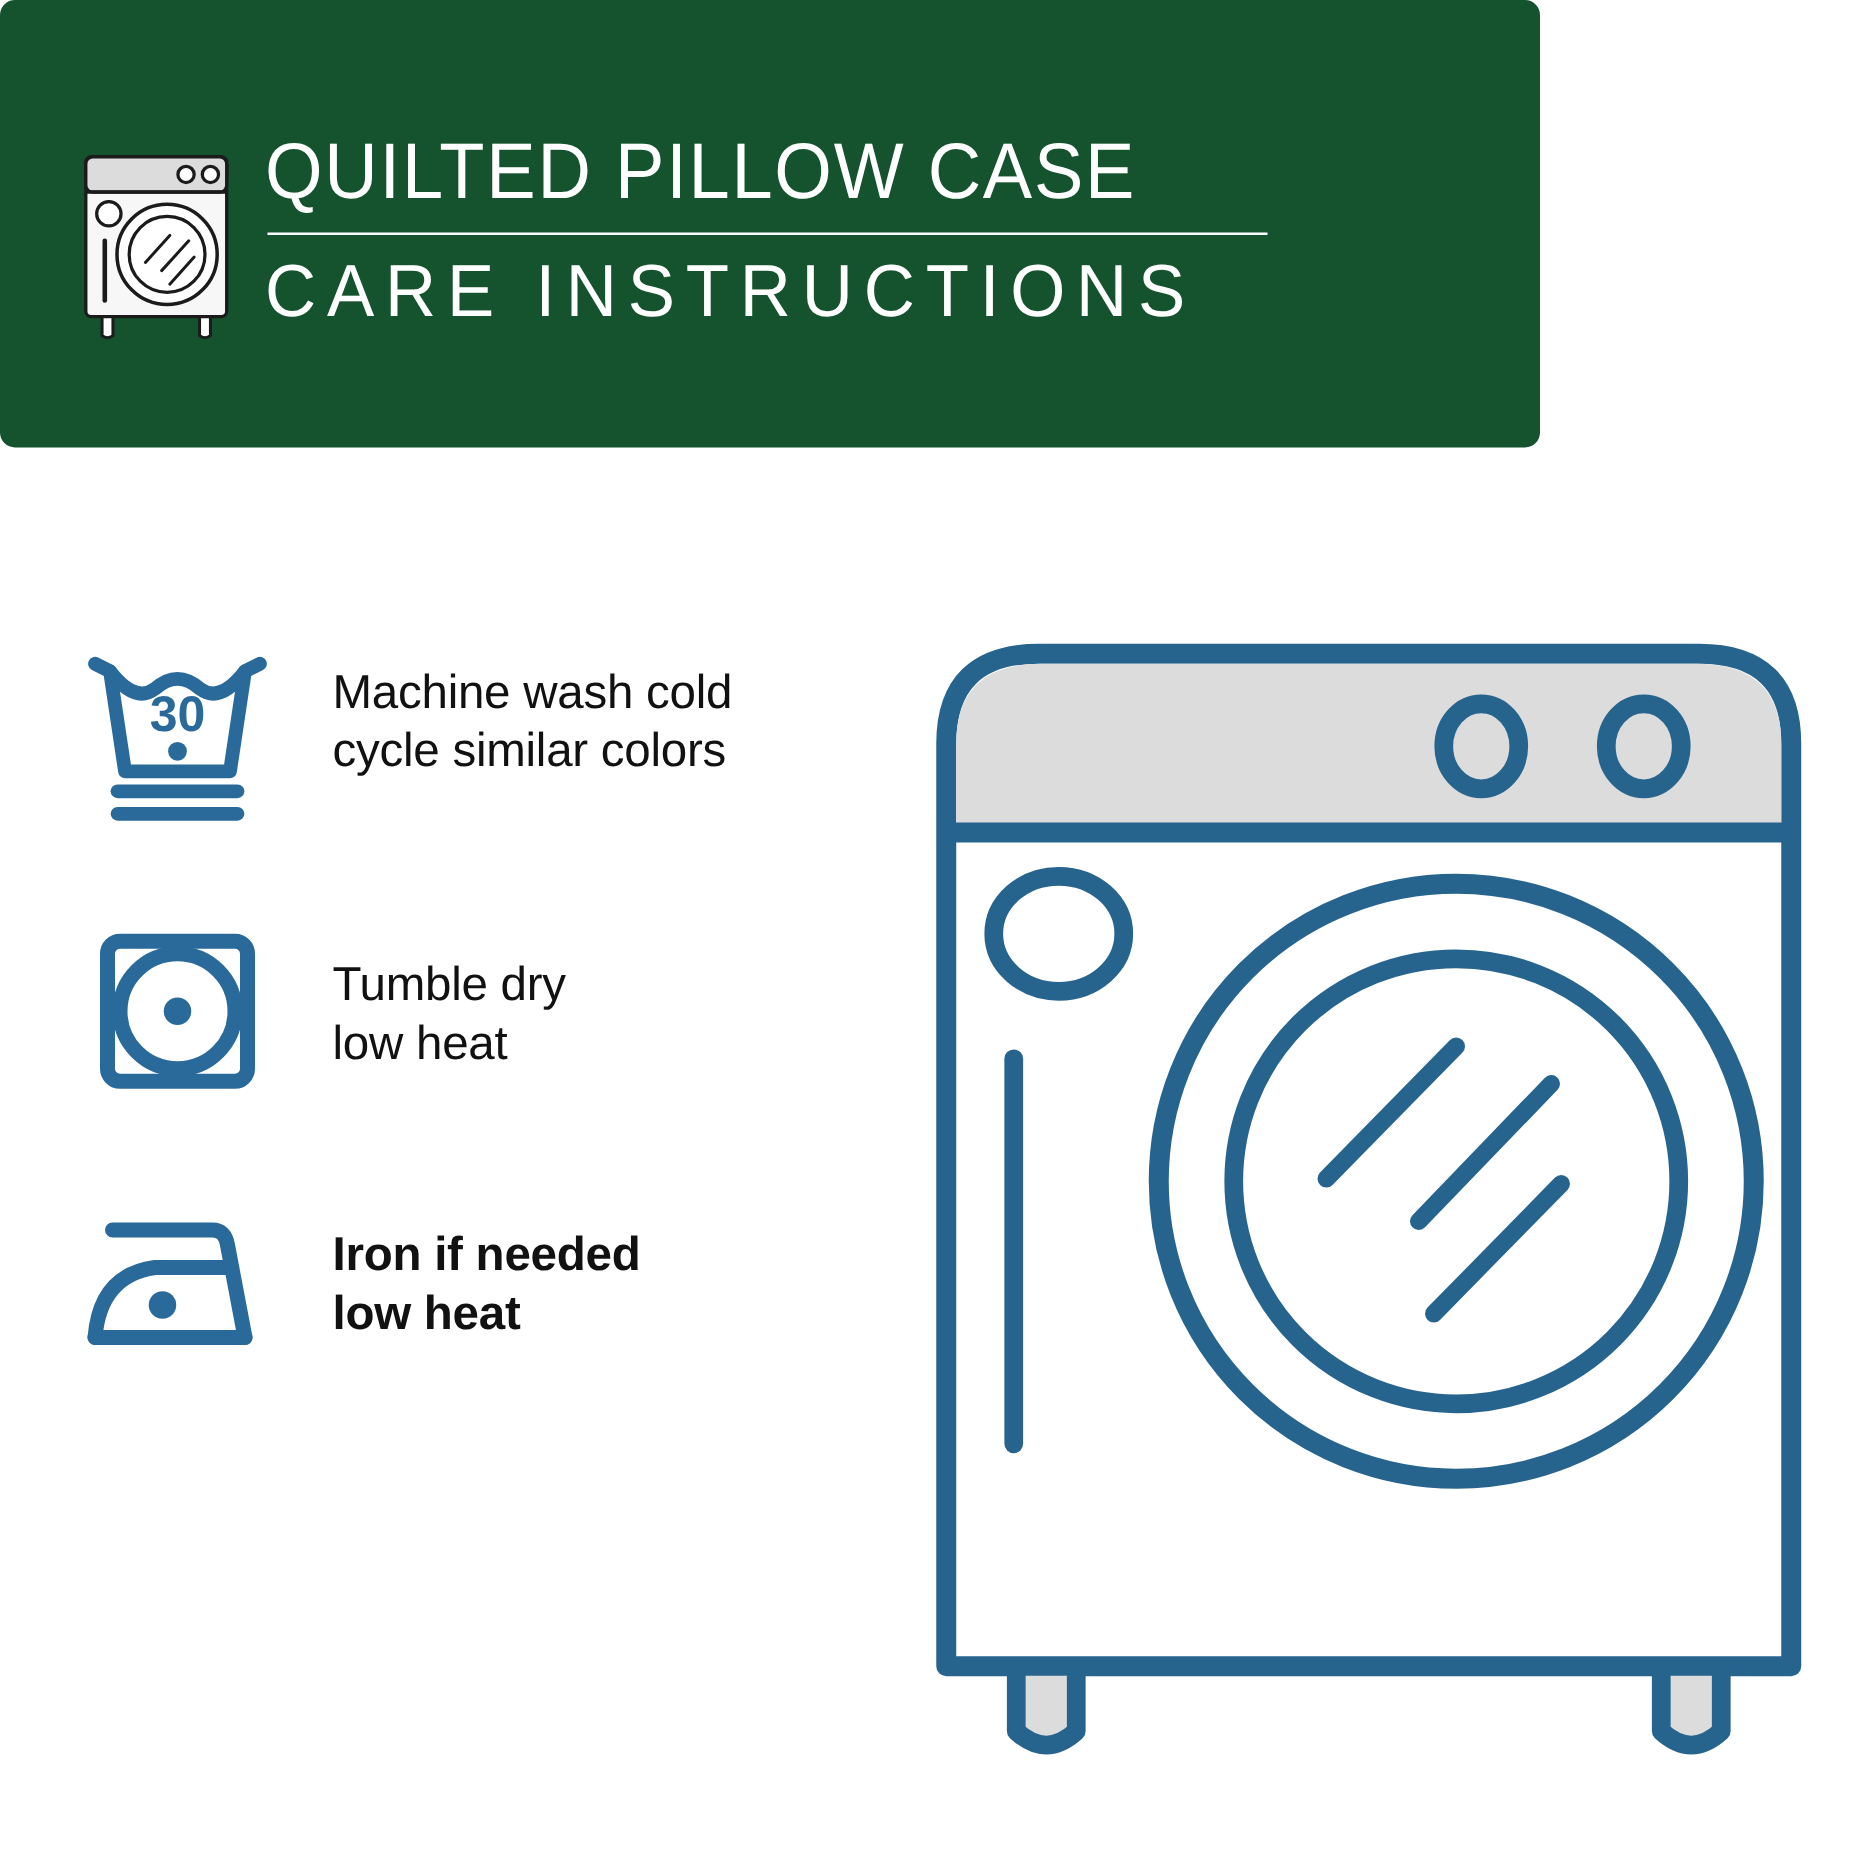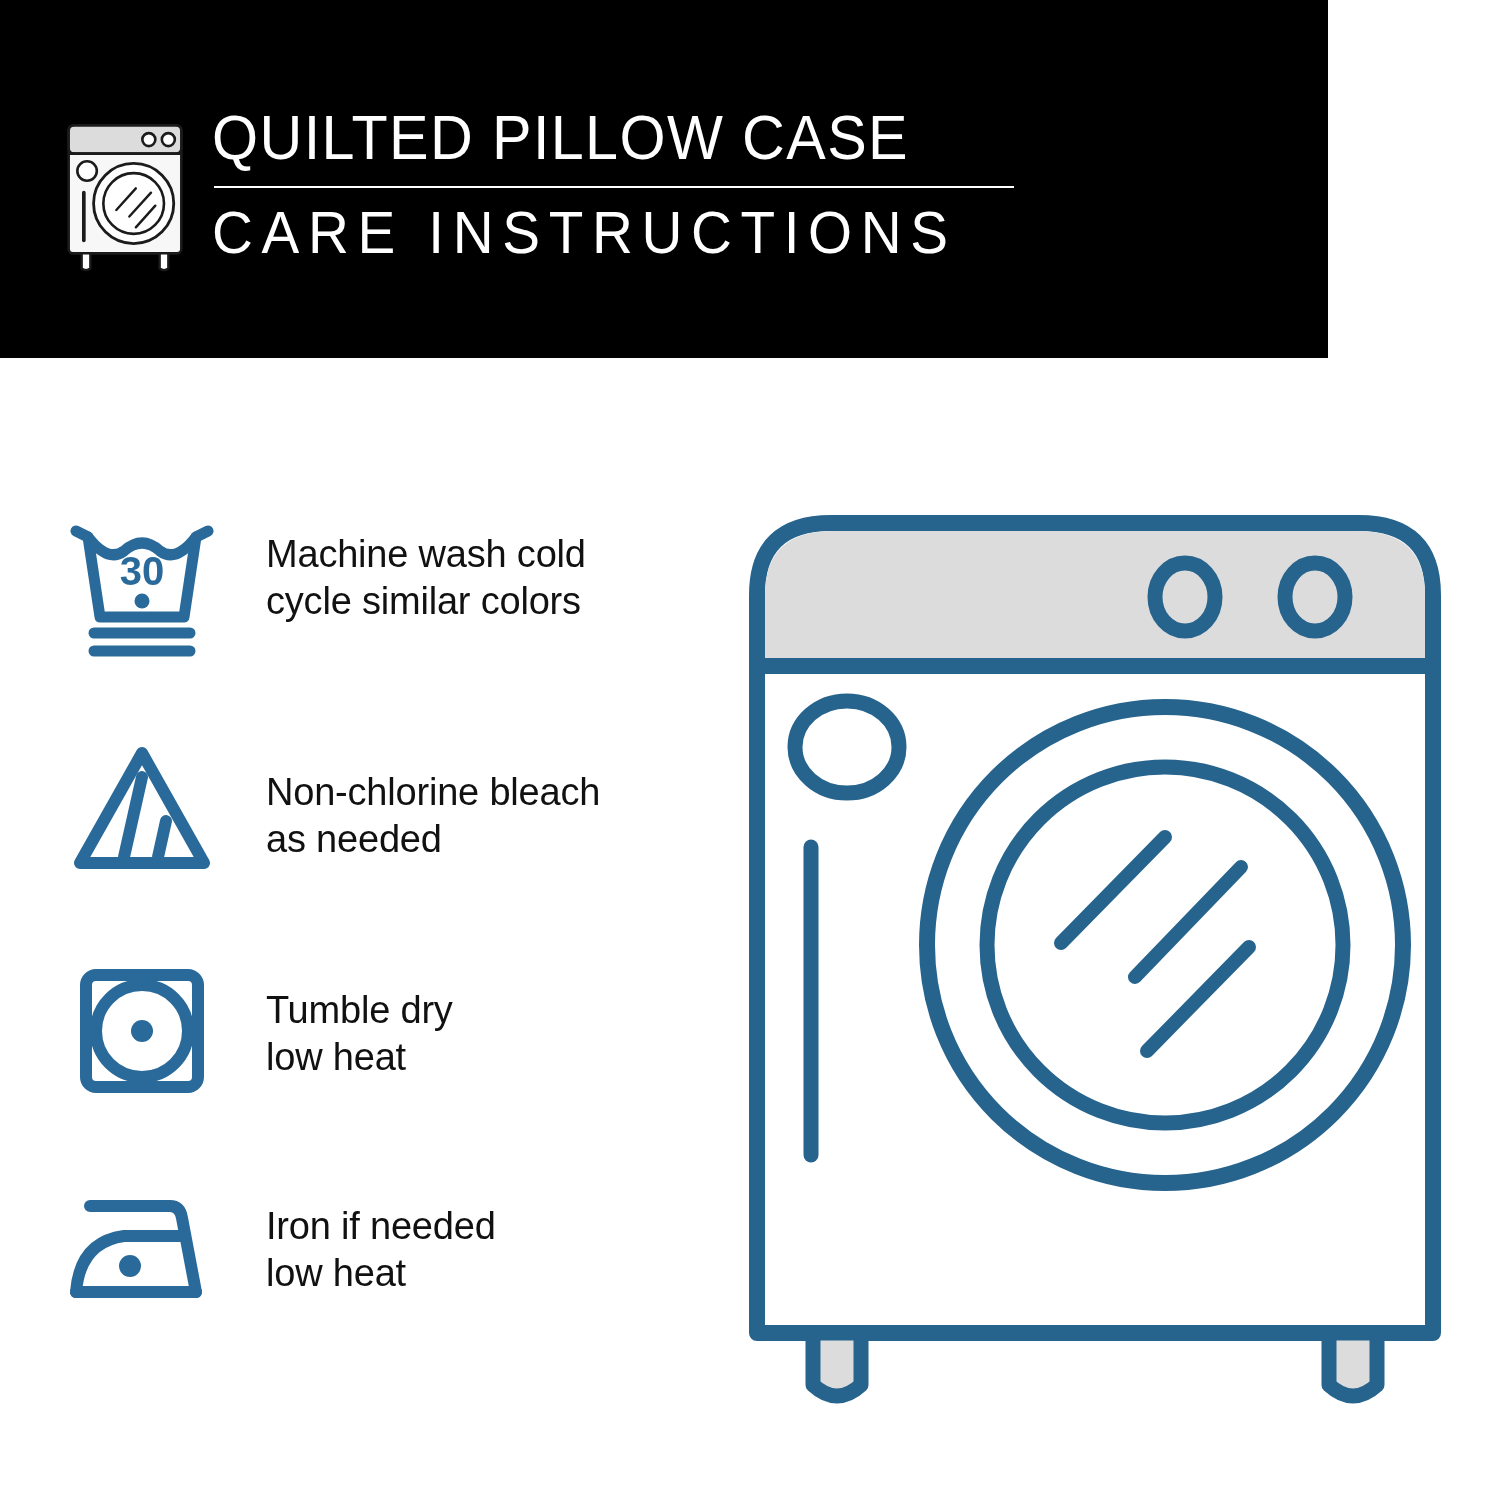--- a/index.html
+++ b/index.html
@@ -16,23 +16,24 @@
     position: relative;
     width: 1500px;
     height: 1500px;
     background: #ffffff;
   }
 
   
   .header {
     position: absolute;
     left: 0; top: 0;
-    width: 1328px;
+    width: 1232px;
     height: 358px;
-    background: #000000;
+    background: #14532d;
+    border-radius: 12px;
   }
 
   .header-inner {
     position: absolute;
     left: 60px;
     top: 100px;
     display: flex;
     align-items: flex-start;
   }
 
@@ -108,21 +109,21 @@
     font-size: 38px;
     line-height: 47px;
     font-weight: 400;
     letter-spacing: -0.2px;
     padding-left: 24px;
   }
 
   .care-row.r1 .care-text { padding-top: 26px; }
   .care-row.r2 .care-text { padding-top: 42px; }
   .care-row.r3 .care-text { padding-top: 38px; }
-  .care-row.r4 .care-text { padding-top: 32px; }
+  .care-row.r4 .care-text { padding-top: 32px; font-weight: bold; }
 
   
   .machine-wrap {
     position: absolute;
     left: 735px;
     top: 495px;
     width: 720px;
     height: 930px;
   }
 
@@ -188,35 +189,20 @@
           <text x="80" y="72" font-family="Liberation Sans, sans-serif" font-size="40" font-weight="bold" fill="#2a6a9a" text-anchor="middle">30</text>
           <circle cx="80" cy="88" r="7.5" fill="#2a6a9a"></circle>
         </svg>
       </div>
       <div class="care-text">
         <div>Machine wash cold</div>
         <div>cycle similar colors</div>
       </div>
     </div>
 
-    <div class="care-row r2">
-      <div class="care-symbol">
-        <svg viewBox="0 0 160 150" width="160" height="150" aria-hidden="true">
-          <g fill="none" stroke="#2a6a9a" stroke-width="12" stroke-linecap="round" stroke-linejoin="round">
-            <path d="M80 18 L142 128 L18 128 Z"></path>
-            <line x1="80" y1="42" x2="62" y2="122"></line>
-            <line x1="104" y1="86" x2="96" y2="122"></line>
-          </g>
-        </svg>
-      </div>
-      <div class="care-text">
-        <div>Non-chlorine bleach</div>
-        <div>as needed</div>
-      </div>
-    </div>
 
     <div class="care-row r3">
       <div class="care-symbol">
         <svg viewBox="0 0 160 150" width="160" height="150" aria-hidden="true">
           <g fill="none" stroke="#2a6a9a" stroke-width="12" stroke-linejoin="round">
             <rect x="24" y="18" width="112" height="112" rx="10"></rect>
             <circle cx="80" cy="74" r="46"></circle>
           </g>
           <circle cx="80" cy="74" r="11" fill="#2a6a9a"></circle>
         </svg>

